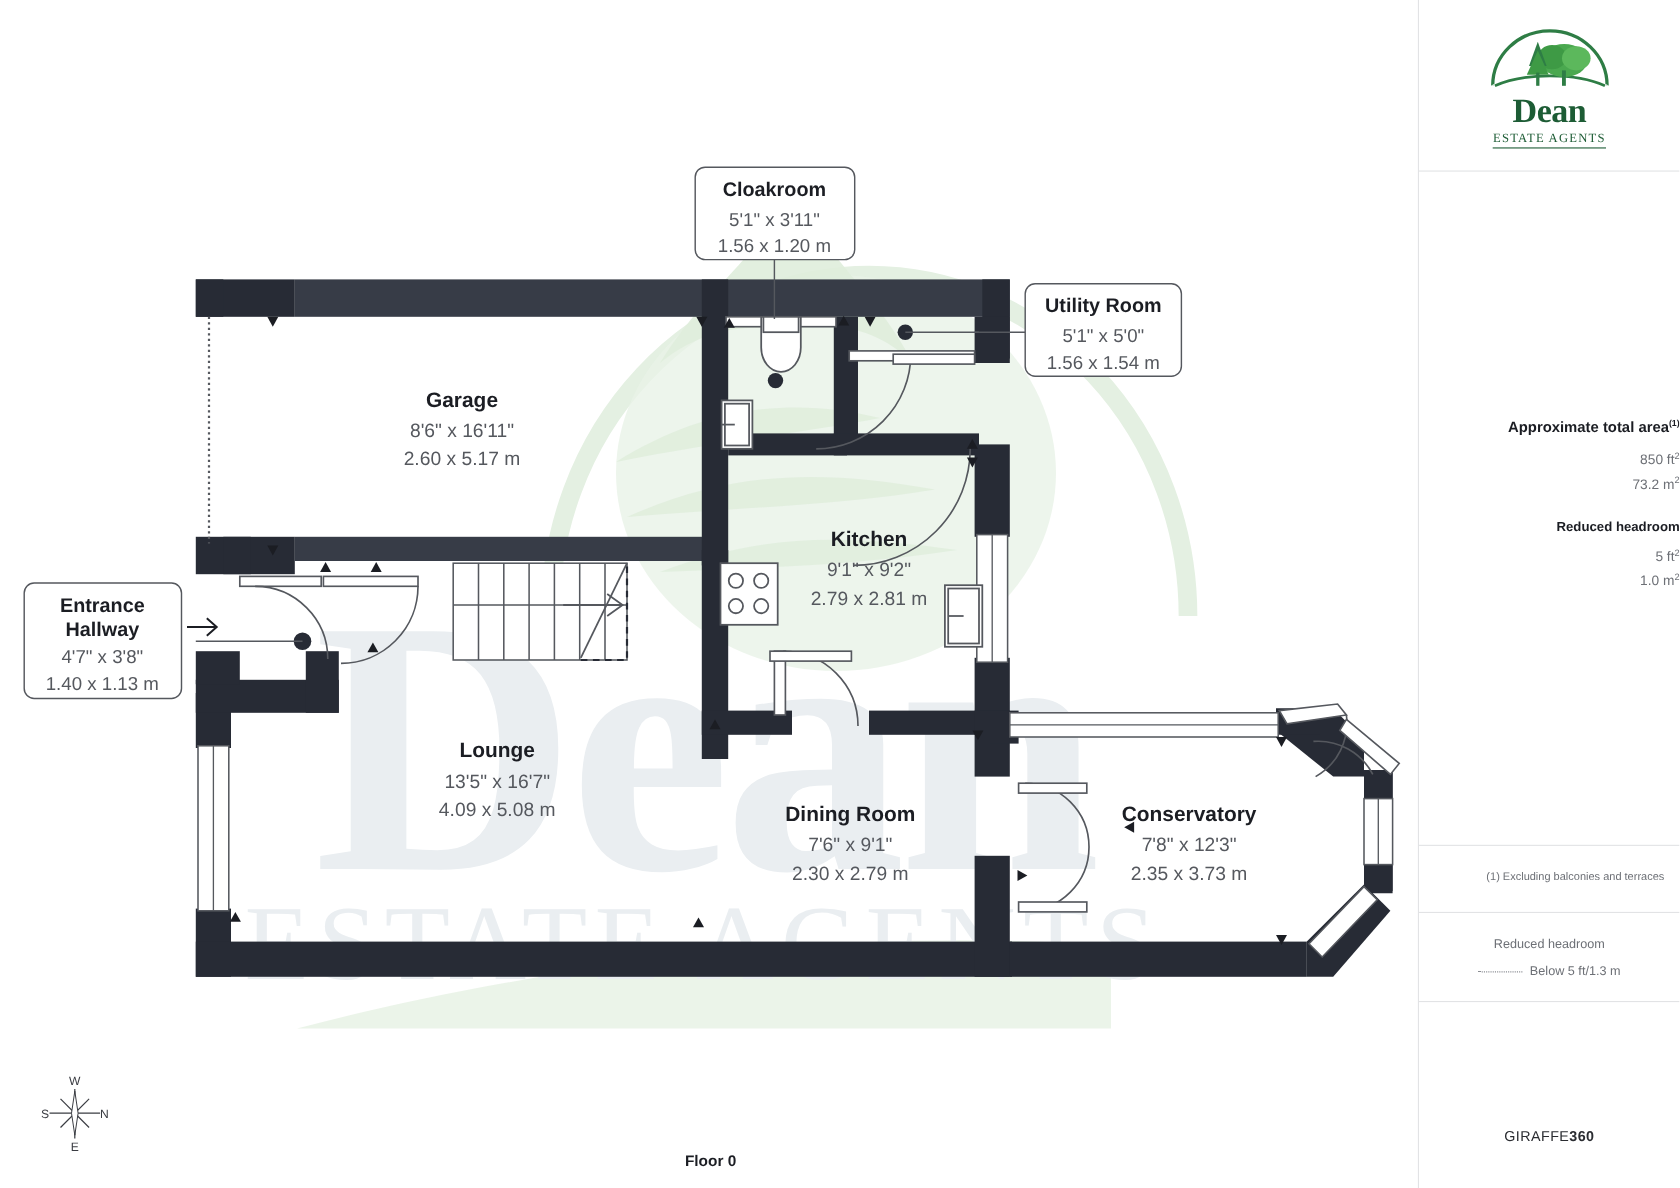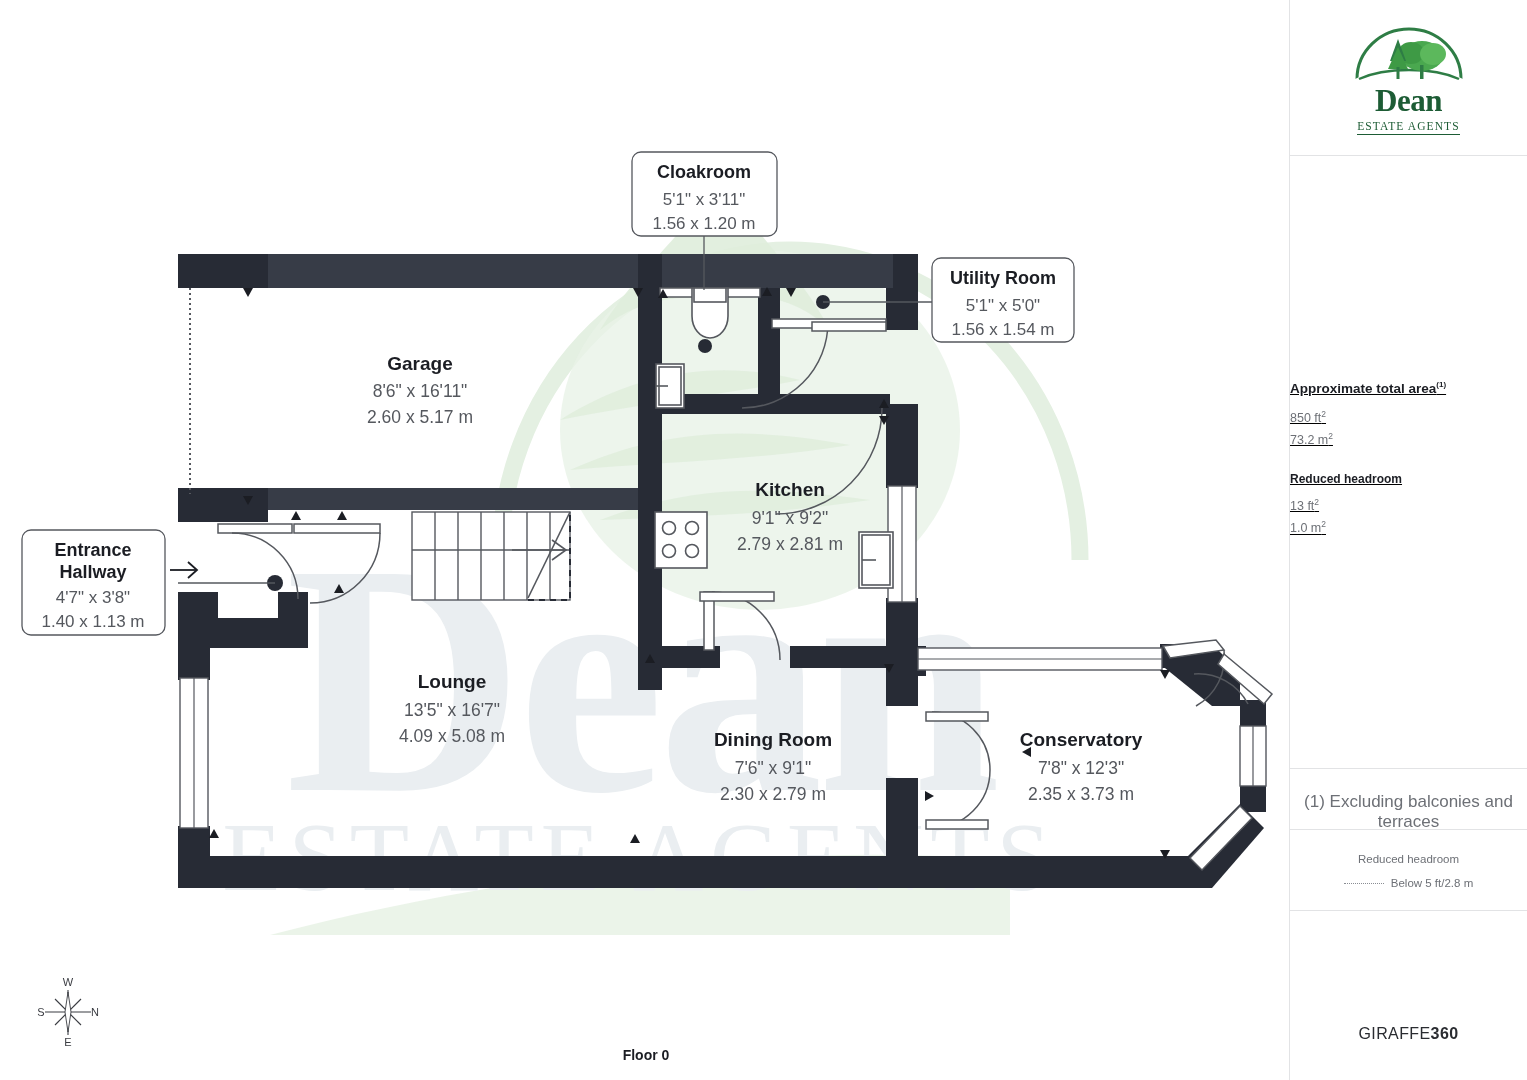--- a/index.html
+++ b/index.html
@@ -57,22 +57,21 @@
     color: #1d5c35;
     margin-top: 1px;
     padding-bottom: 2px;
     border-bottom: 1.6px solid #1d5c35;
     display: inline-block;
   }
 
   #area-cell {
     position: absolute;
     top: 380px; left: 0; right: 0;
-    text-align: left;
-    text-decoration: underline;
+    text-align: right;
   }
   .area-title {
     font-size: 13.5px;
     font-weight: bold;
     color: #1b1d23;
     margin-bottom: 11px;
   }
   .area-title sup { font-size: 8px; font-weight: bold; }
   .area-val {
     font-size: 12.5px;
@@ -87,21 +86,21 @@
     margin-top: 20px;
     margin-bottom: 9px;
   }
 
   .sb-note {
     position: absolute;
     left: 14px; right: 14px;
     text-align: center;
     color: #6d7076;
   }
-  #note-excl { top: 792px; font-size: 17px; }
+  #note-excl { top: 792px; font-size: 10px; text-align: right; }
   #note-head { top: 853px; }
   #note-head .nh-title { font-size: 11.5px; margin-bottom: 12px; }
   #note-head .nh-row {
     font-size: 11.5px;
     display: flex;
     align-items: center;
     justify-content: center;
     gap: 7px;
   }
   .dash-sample {
@@ -112,21 +111,21 @@
   #note-calc {
     top: 932px;
     font-size: 11.5px;
     line-height: 1.45;
   }
   #brand {
     position: absolute;
     left: 0; right: 0;
     top: 1025px;
     text-align: center;
-    font-size: 16px;
+    font-size: 13px;
     color: #2a2c31;
     letter-spacing: 0.4px;
   }
   #brand b { font-weight: bold; }
 
   
   #plan {
     position: absolute;
     top: 0; left: 0;
     width: 1289px;
@@ -491,38 +490,38 @@
         <span>Approximate total area</span><sup>(1)</sup>
       </div>
       <div class="area-val">
         <span>850 ft</span><sup>2</sup>
       </div>
       <div class="area-val">
         <span>73.2 m</span><sup>2</sup>
       </div>
       <div class="sub-title">Reduced headroom</div>
       <div class="area-val">
-        <span>13 ft</span><sup>2</sup>
+        <span>5 ft</span><sup>2</sup>
       </div>
       <div class="area-val">
         <span>1.0 m</span><sup>2</sup>
       </div>
     </div>
 
     <div class="sb-sep" style="top:768px"></div>
 
     <div class="sb-note" id="note-excl">(1) Excluding balconies and terraces</div>
 
     <div class="sb-sep" style="top:829px"></div>
 
     <div class="sb-note" id="note-head">
       <div class="nh-title">Reduced headroom</div>
       <div class="nh-row">
         <span class="dash-sample"></span>
-        <span>Below 5 ft/2.8 m</span>
+        <span>Below 5 ft/1.3 m</span>
       </div>
     </div>
 
     <div class="sb-sep" style="top:910px"></div>
 
 
     <div id="brand">
       <span>GIRAFFE</span><b>360</b>
     </div>
 

